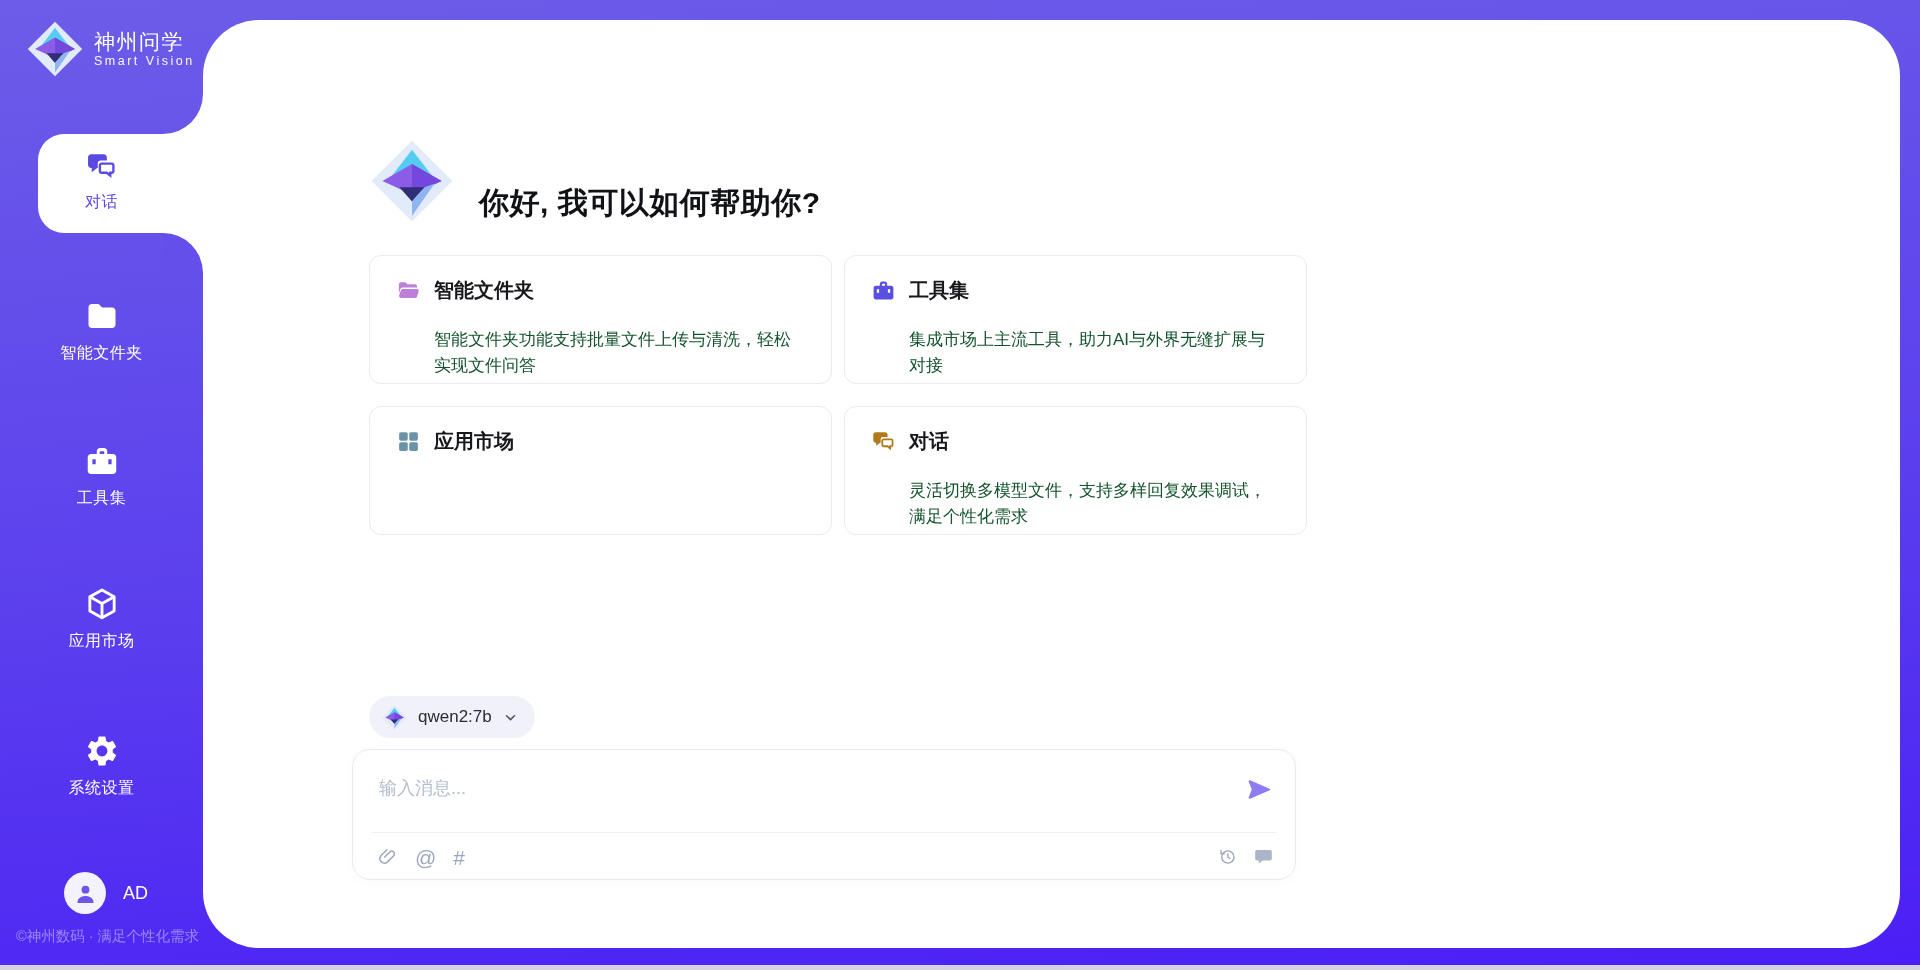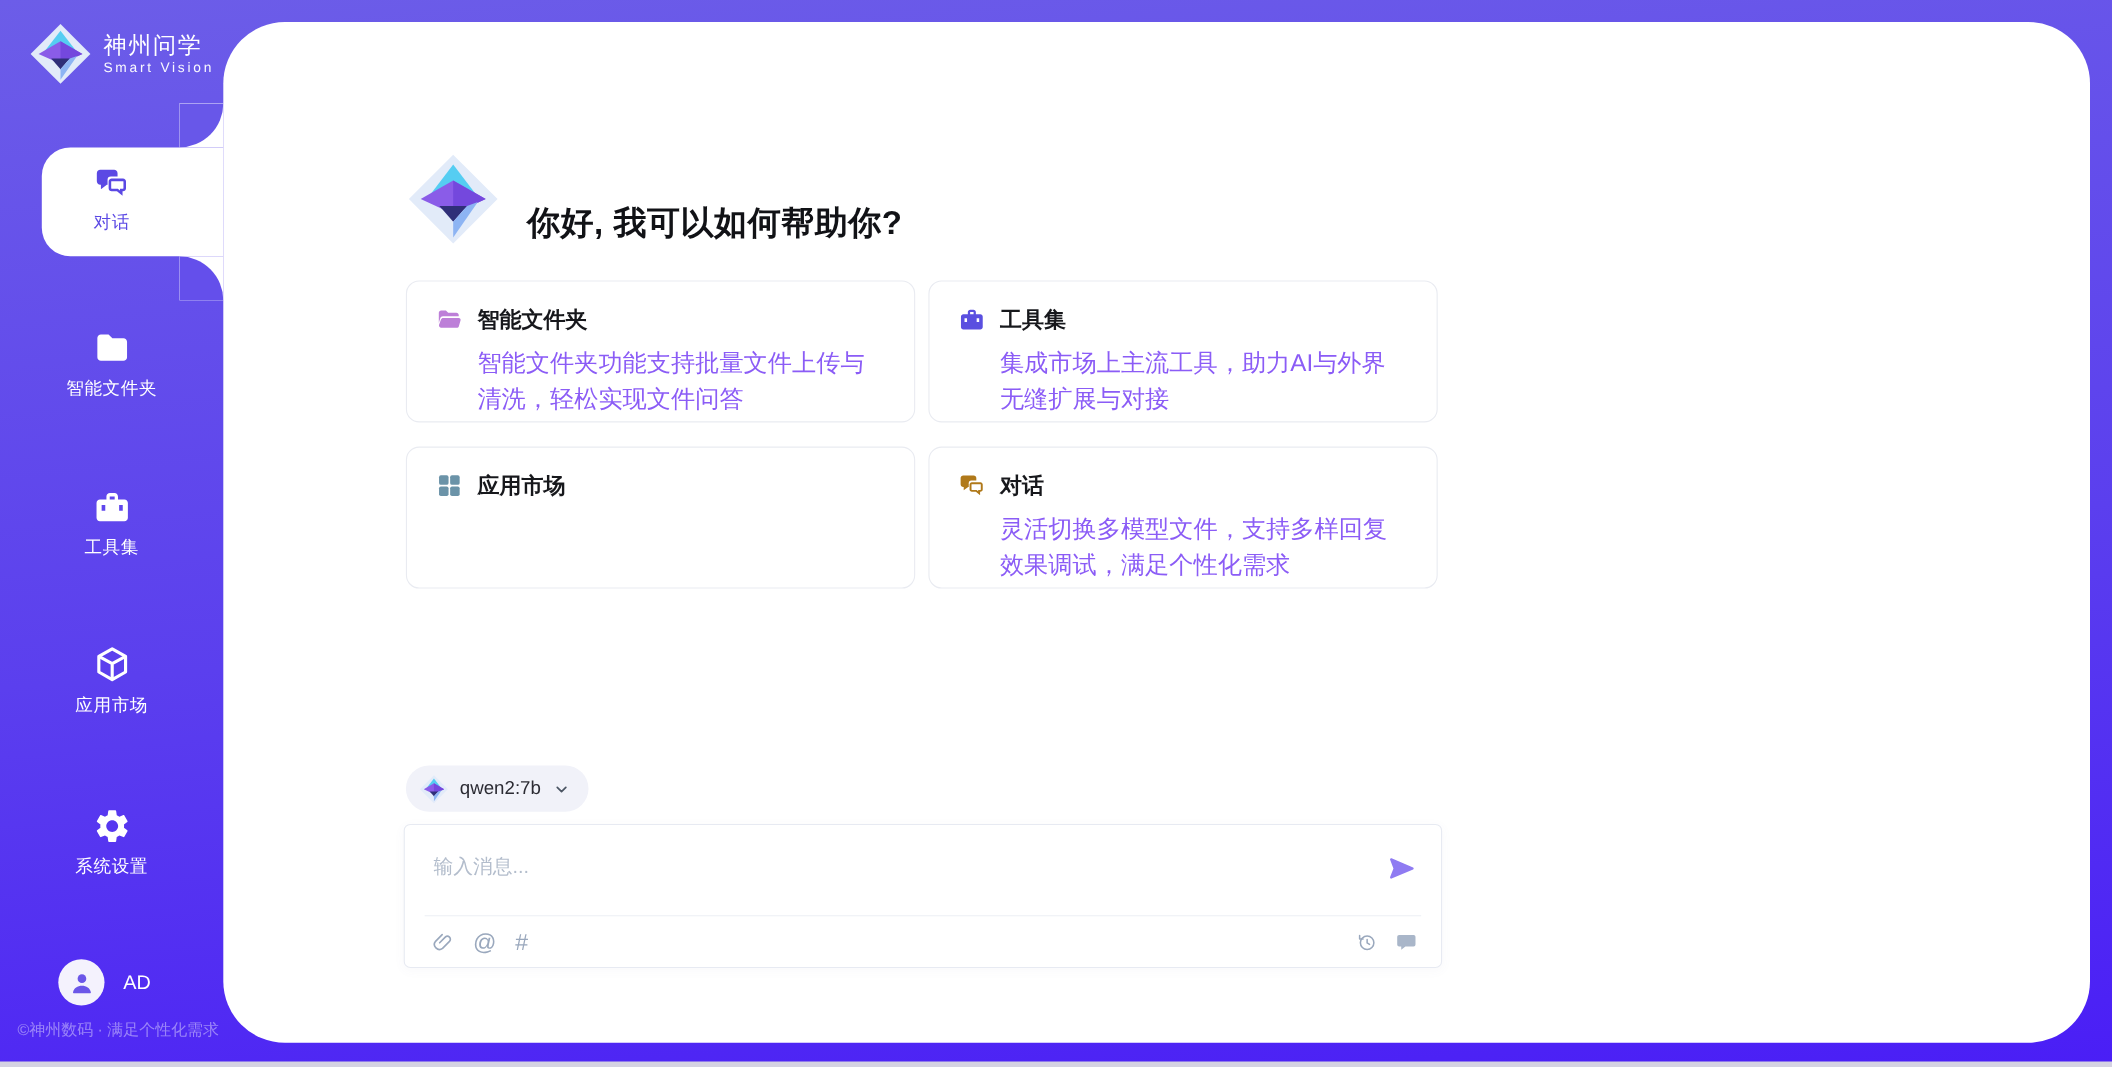--- a/index.html
+++ b/index.html
@@ -32,49 +32,49 @@
   .nav-item svg{width:36px;height:36px}
   .nav-chat{top:150px;color:#5b49e4}
   .nav-chat svg{width:33px;height:33px}
   .nav-folders{top:298px}
   .nav-tools{top:443px}
   .nav-market{top:586px}
   .nav-settings{top:733px}
   .nav-label{font-weight:400;letter-spacing:.5px}
 
   
-  .user{position:absolute;left:53px;top:872px;display:flex;align-items:center;gap:17px;color:#fff;font-size:18px;cursor:pointer}
+  .user{position:absolute;left:64px;top:872px;display:flex;align-items:center;gap:17px;color:#fff;font-size:18px;cursor:pointer}
   .avatar{width:42px;height:42px;border-radius:50%;background:#f4f2fd;display:flex;align-items:center;justify-content:center}
   .avatar svg{width:27px;height:27px;color:#6b56e8}
   .copyright{position:absolute;left:16px;top:927px;color:rgba(255,255,255,.42);font-size:14.5px;white-space:nowrap}
 
   
   .welcome{position:absolute;left:369px;top:138px;display:flex;align-items:flex-end;gap:24px}
   .welcome .gem{width:86px;height:86px}
   .greeting{font-size:30px;font-weight:800;color:#111216;letter-spacing:.5px}
 
   
   .cards{position:absolute;left:369px;top:255px;display:grid;grid-template-columns:463px 463px;
     grid-auto-rows:129px;column-gap:12px;row-gap:22px}
   .card{border:1px solid #e9ebf1;border-radius:12px;background:#fff;padding:21px 26px;box-sizing:border-box;cursor:pointer}
   .card-head{display:flex;align-items:center;gap:13px}
   .card-head svg{width:25px;height:25px;flex:0 0 auto}
   .card-title{font-size:20px;font-weight:700;color:#17181c}
-  .card-desc{margin:9px 0 0 38px;font-size:22px;line-height:1.52;color:#8b5cf6}
+  .card-desc{margin:23px 0 0 38px;font-size:17px;line-height:1.52;color:#14532d}
 
   
   .model-pill{position:absolute;left:369px;top:696px;height:42px;padding:0 16px 0 12px;display:inline-flex;
     align-items:center;gap:10px;background:#f1f2f9;border-radius:21px;cursor:pointer}
   .model-pill .gem{width:27px;height:27px}
   .model-name{font-size:17px;color:#2b2b33}
   .model-pill .chev{width:17px;height:17px;color:#4b5563}
 
   
-  .composer{position:absolute;left:367px;top:749px;width:944px;height:131px;border:1.5px solid #e7eaf2;
-    border-radius:6px;background:#fff;box-sizing:border-box;box-shadow:0 2px 10px rgba(110,110,160,.04)}
+  .composer{position:absolute;left:352px;top:749px;width:944px;height:131px;border:1.5px solid #e7eaf2;
+    border-radius:18px;background:#fff;box-sizing:border-box;box-shadow:0 2px 10px rgba(110,110,160,.04)}
   .composer-input{position:absolute;left:24px;top:16px;width:790px;height:42px;border:none;outline:none;
     font-size:18px;color:#333;background:transparent;font-family:inherit}
   .composer-input::placeholder{color:#b3bdcc}
   .send{position:absolute;right:21px;top:25px;width:29px;height:29px;color:#8f7bf2;cursor:pointer}
   .send svg{width:100%;height:100%}
   .divider{position:absolute;left:18px;right:18px;top:82px;height:1px;background:#eef1f6}
   .composer-toolbar{position:absolute;left:24px;top:97px;display:flex;align-items:center;gap:17px;color:#9aa8bd}
   .composer-toolbar svg{width:21px;height:21px;cursor:pointer}
   .glyph-ic{font-size:21px;line-height:21px;cursor:pointer;font-weight:400}
   .composer-right{position:absolute;right:21px;top:96px;display:flex;align-items:center;gap:15px;color:#9aa8bd}

